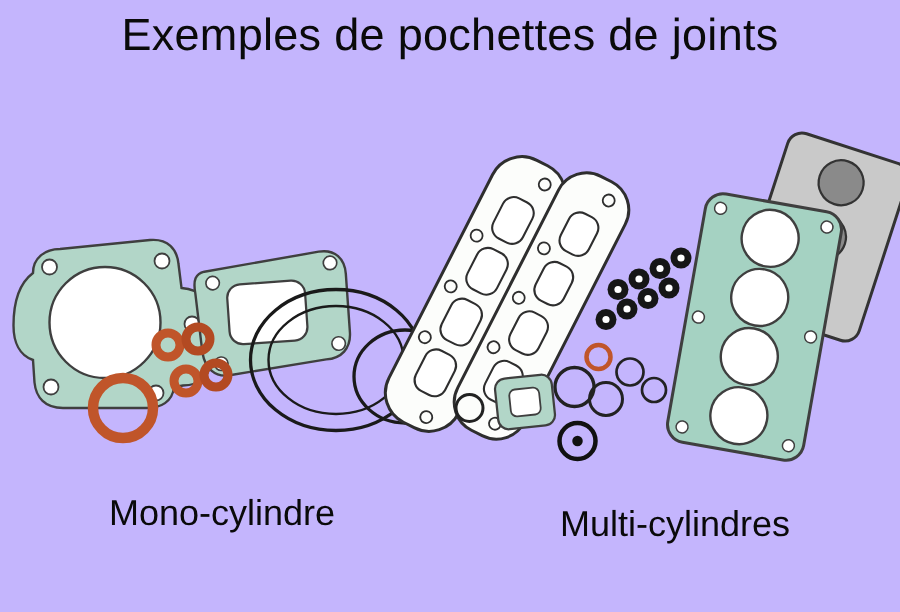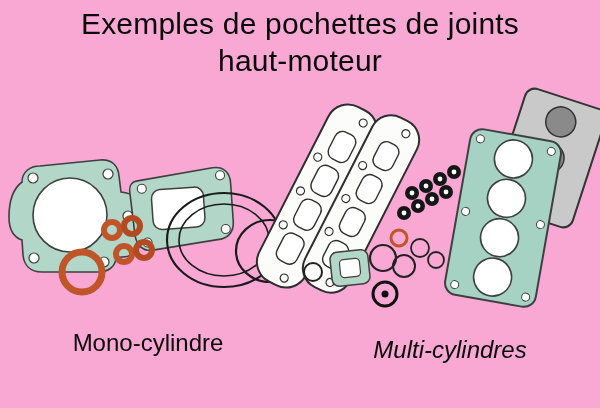--- a/index.html
+++ b/index.html
@@ -1,44 +1,43 @@
 <!DOCTYPE html>
 <html><head>
 <meta charset="utf-8">
 <style>
   html,body{margin:0;padding:0;background:#fff;}
   .stage{
     position:relative;
     width:600px;height:408px;
-    background:#f9a8d4;
+    background:#c4b5fd;
     overflow:hidden;
     font-family:"Liberation Sans", sans-serif;
     color:#000;
   }
   .title{
     position:absolute;top:6px;left:0;width:100%;
     text-align:center;font-size:30px;line-height:1.22;
     color:#0a0a0a;letter-spacing:0.2px;
   }
   .caption{
     position:absolute;font-size:24px;color:#0a0a0a;
     text-align:center;white-space:nowrap;
   }
   .caption-mono{left:28px;top:329px;width:240px;}
-  .caption-multi{left:316px;top:336px;width:268px;font-style:italic;}
+  .caption-multi{left:316px;top:336px;width:268px;}
   .scene{position:absolute;left:0;top:0;width:600px;height:408px;}
 </style>
 </head>
 <body>
 
 <div class="stage">
 
   <div class="title">
     <div>Exemples de pochettes de joints</div>
-    <div>haut-moteur</div>
   </div>
 
   <svg class="scene" viewBox="0 0 600 408" aria-hidden="true">
 
     <g>
 
       <g>
         <path d="M22,182 C22,172 30,166 40,166 L100,160 C112,159 118,166 119,176
                  L121,192 C134,193 141,201 141,212 L141,238 C141,250 133,257 122,257
                  L116,258 C115,268 107,272 98,272 L42,272 C30,272 24,265 23,255

